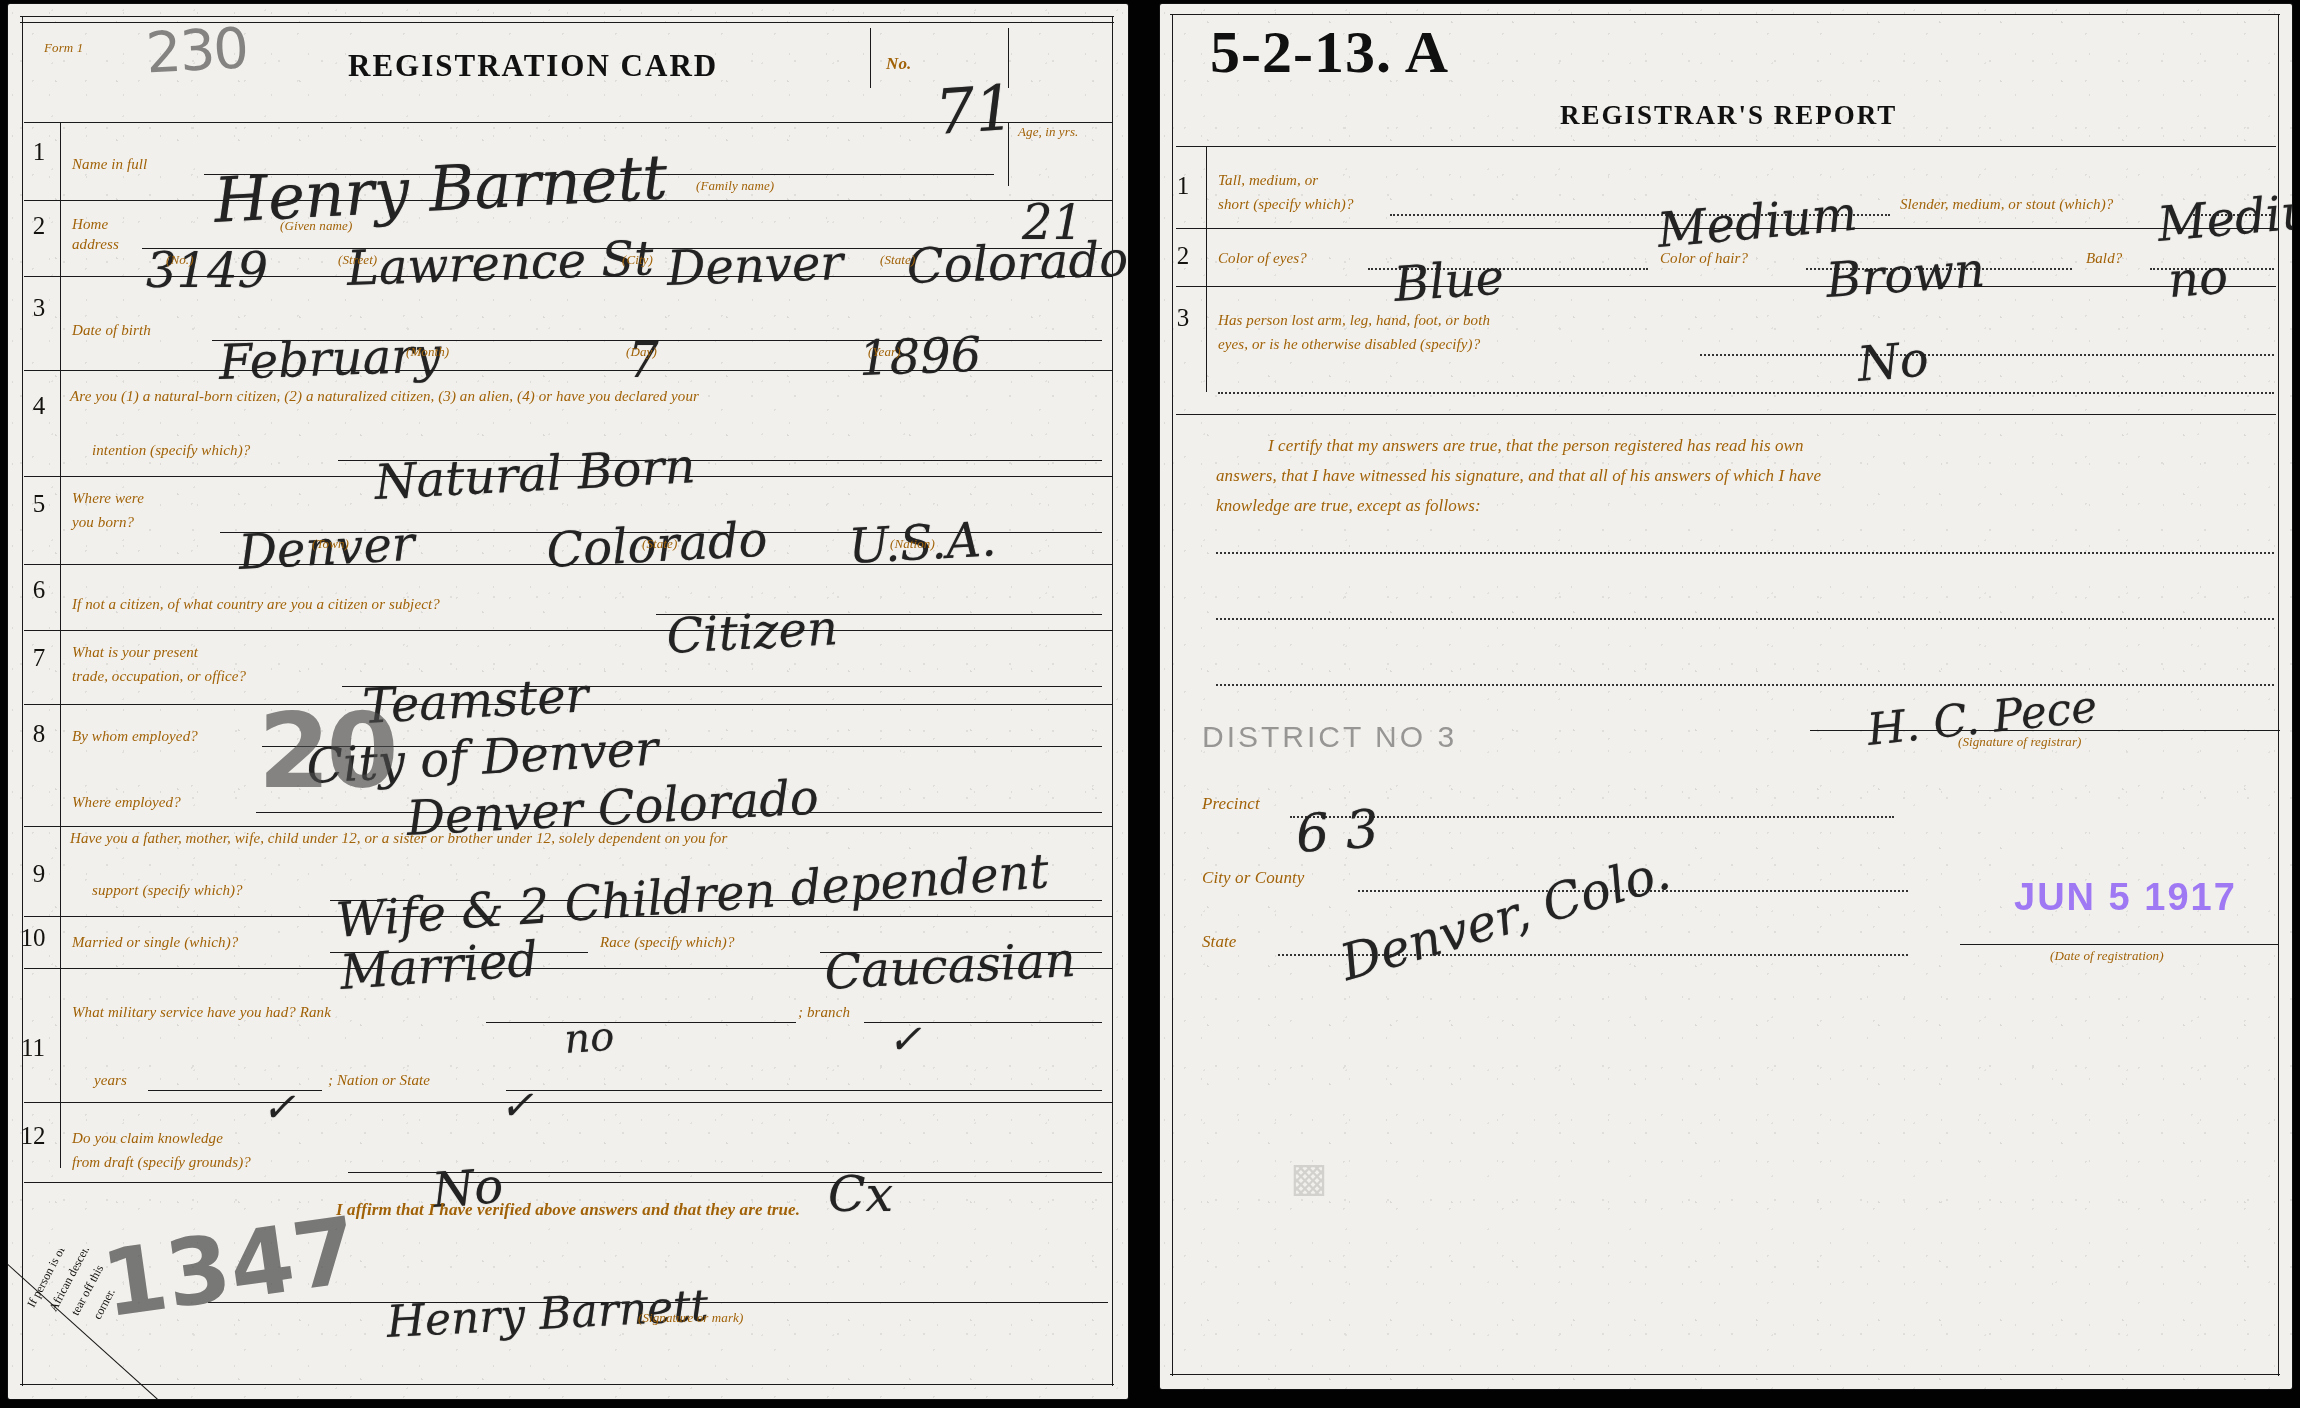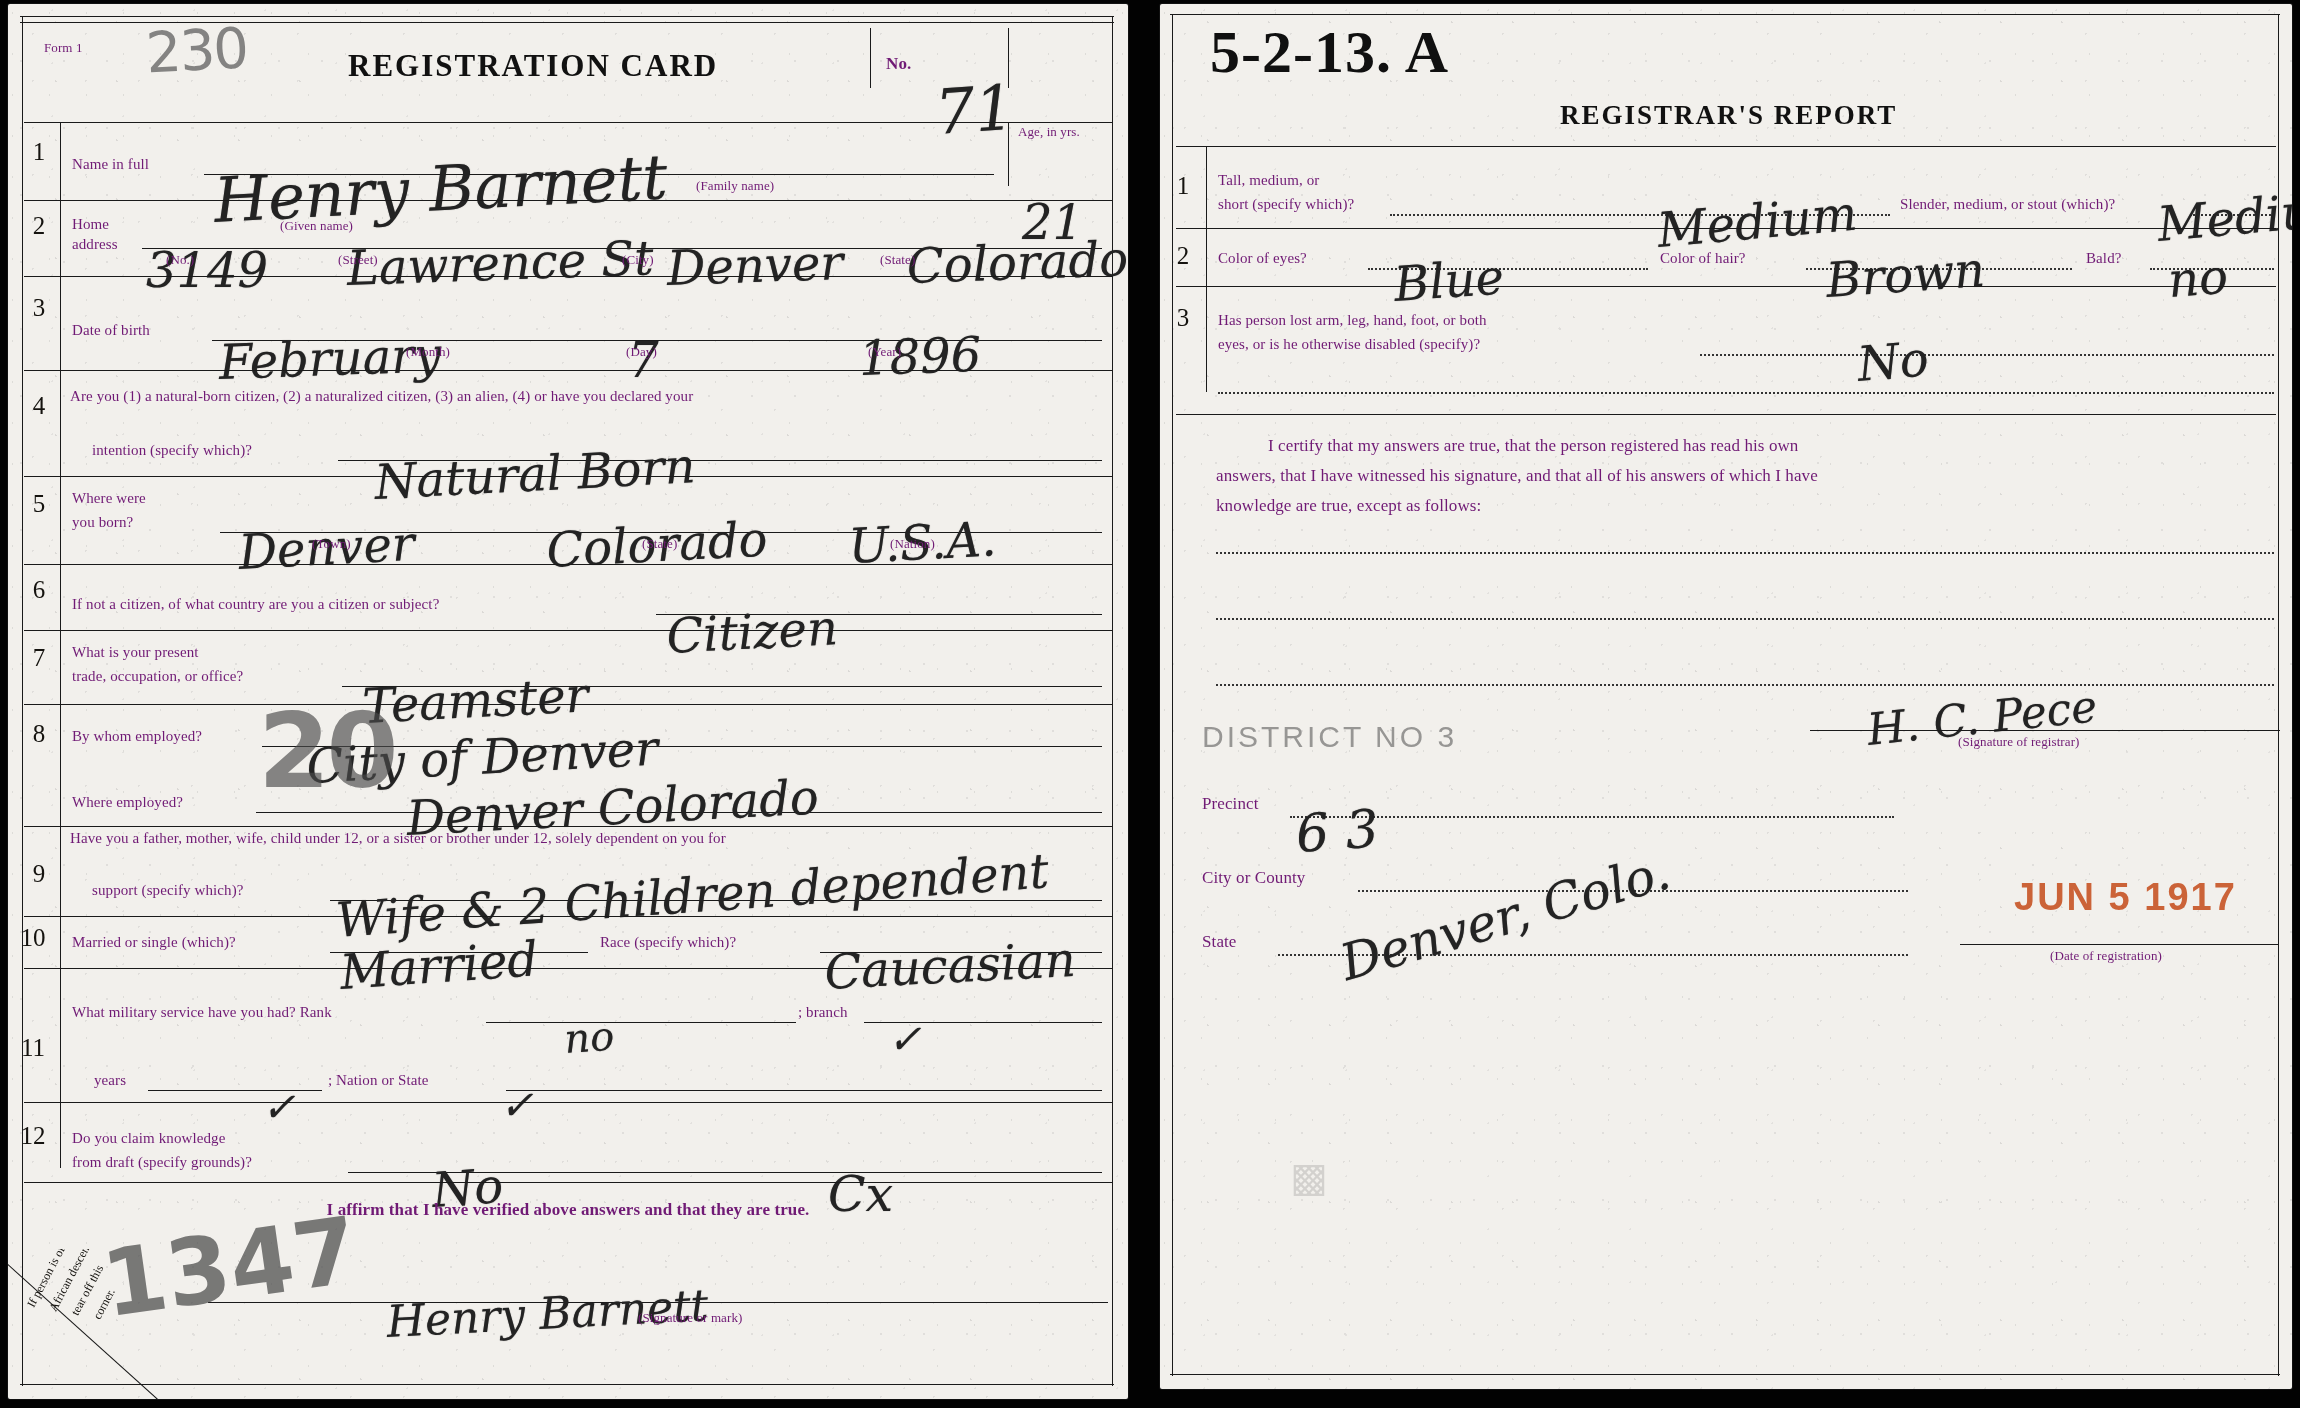--- a/index.html
+++ b/index.html
@@ -61,23 +61,24 @@
       radial-gradient(circle at 78% 31%, #666 0 1px, transparent 1px),
       radial-gradient(circle at 31% 85%, #888 0 1px, transparent 1px),
       radial-gradient(circle at 62% 12%, #999 0 1px, transparent 1px);
     background-size: 37px 41px, 53px 47px, 61px 59px, 43px 67px, 71px 53px;
   }
 
   
   .pt {
     position: absolute;
     font-family: "Liberation Serif", serif;
-    color: #701a75;
+    color: #a16207;
     white-space: nowrap;
     letter-spacing: .1px;
+    font-style: italic;
   }
   .tiny { font-size: 13px; }
   .sm   { font-size: 15px; }
   .md   { font-size: 17px; }
   .bold { font-weight: bold; }
   .ctr  { text-align: center; }
 
   
   .hline {
     position: absolute;
@@ -135,21 +136,21 @@
     font-family: "Liberation Sans", sans-serif;
     letter-spacing: 3px;
     color: #4d4d4d;
     opacity: .55;
     white-space: nowrap;
   }
   .datestamp {
     position: absolute;
     font-family: "Liberation Sans", sans-serif;
     font-weight: bold;
-    color: #c2410c;
+    color: #8b5cf6;
     letter-spacing: 2px;
     opacity: .8;
     white-space: nowrap;
   }
 
   
   .corner-note {
     position: absolute;
     left: 0;
     bottom: 0;

